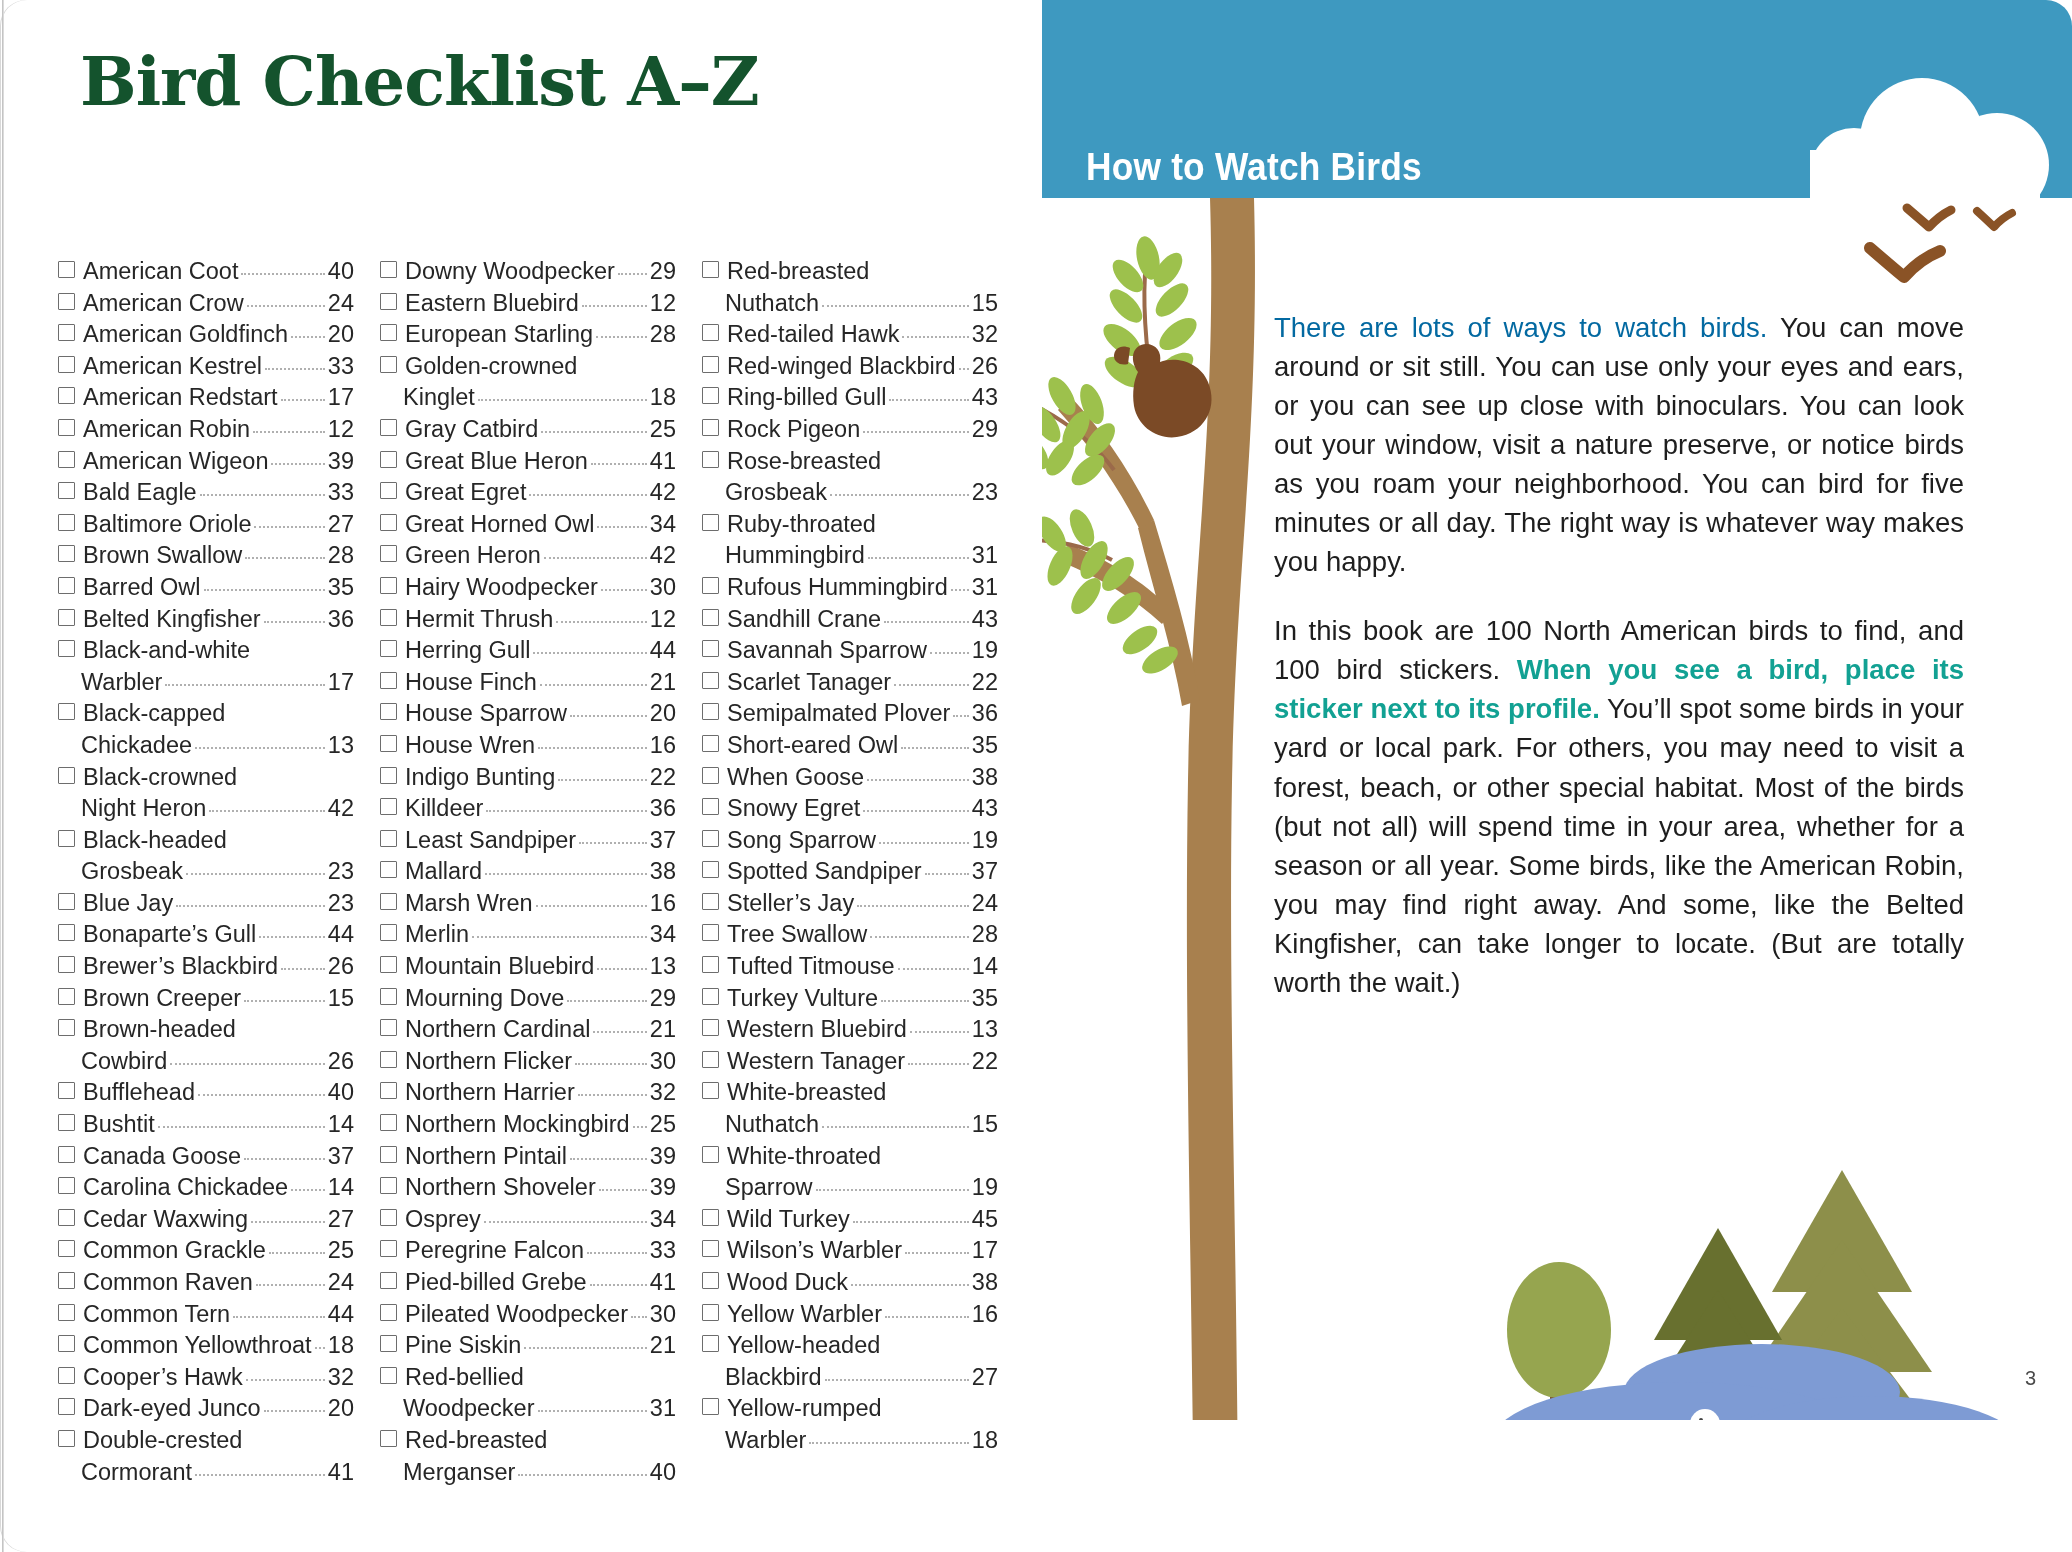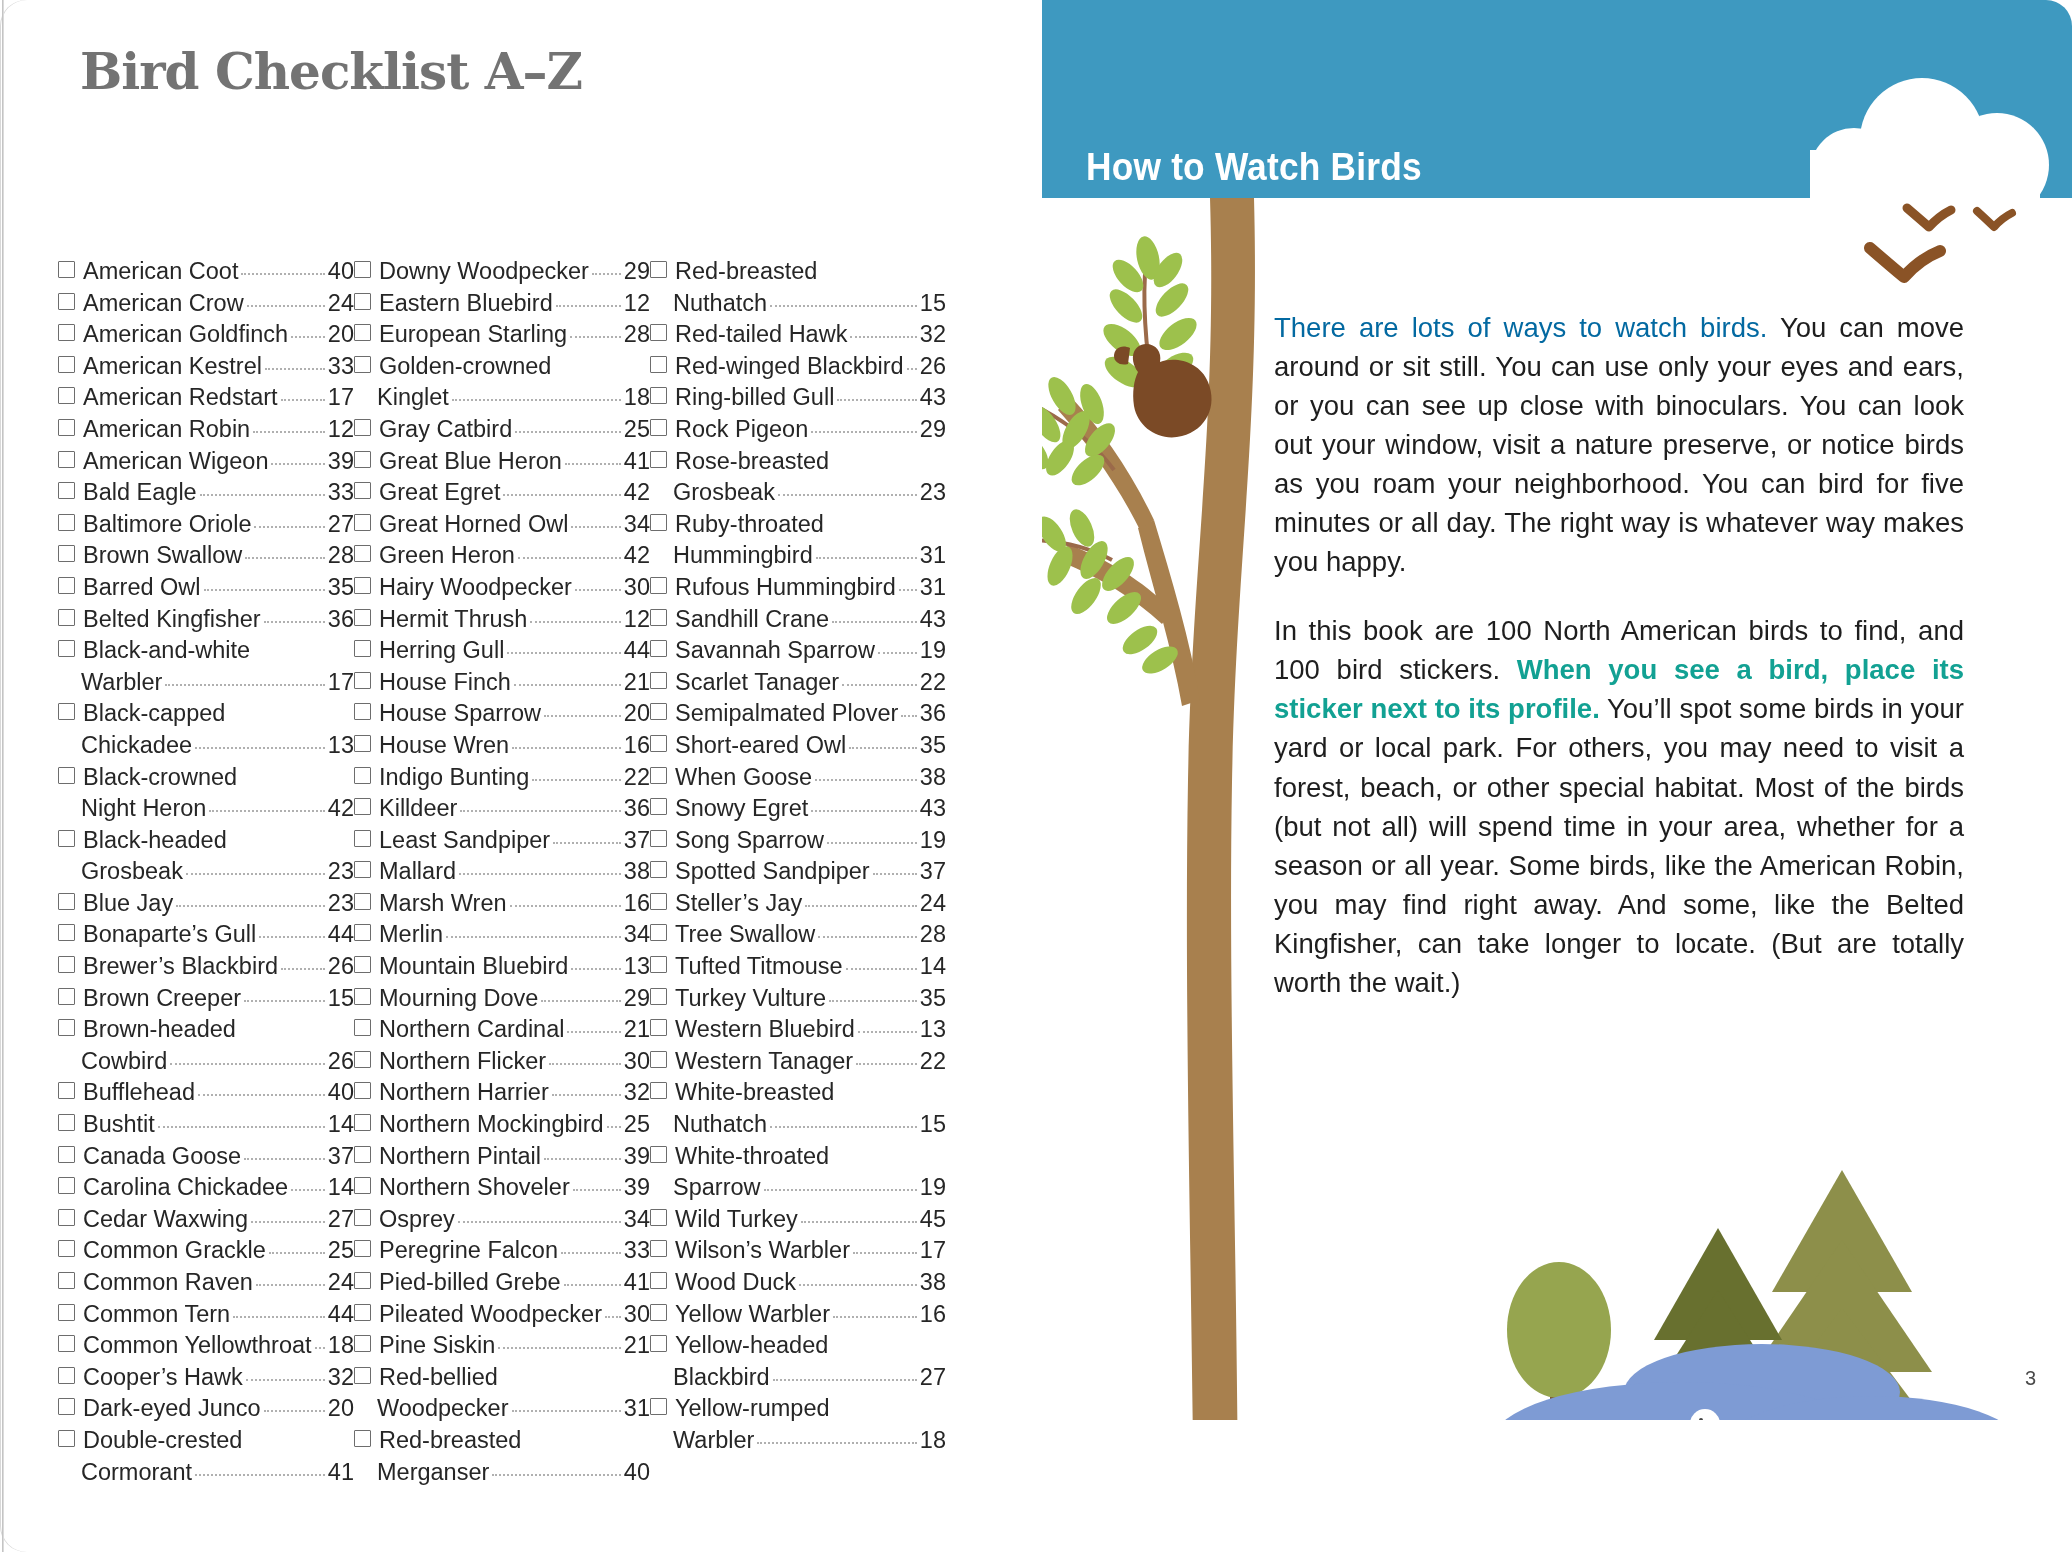--- a/index.html
+++ b/index.html
@@ -21,34 +21,34 @@
   }
   #left-page::before{
     content:"";position:absolute;left:2px;top:0;bottom:0;width:2px;
     background:linear-gradient(to right,#b9b9b9,#e6e6e6);
   }
   #page-title{
     margin:0;padding:0;
     position:absolute;left:80px;top:42px;
     font-family:"DejaVu Serif", serif;
     font-weight:bold;
-    font-size:50px;letter-spacing:-1px;
-    color:#737373;
+    font-size:67px;letter-spacing:-1px;
+    color:#14532d;
     white-space:nowrap;
   }
   #intro{
     position:absolute;left:70px;top:150px;width:890px;
     text-align:center;font-size:26.5px;line-height:1.34;color:#2b2b2b;
   }
   #intro .hl{color:#12A193;font-weight:bold;}
 
   
   #checklist{
     position:absolute;left:58px;top:258px;width:940px;
-    display:flex;
+    display:flex;gap:26px;
   }
   .col{width:296px;}
   .entry{
     display:flex;align-items:baseline;
     height:31.6px;font-size:23.5px;color:#262626;white-space:nowrap;
   }
   .cbox{
     flex:0 0 auto;width:15px;height:15px;
     border:1.6px solid #6d6d6d;border-radius:1px;
     margin-right:8px;position:relative;top:-1px;background:#fff;

